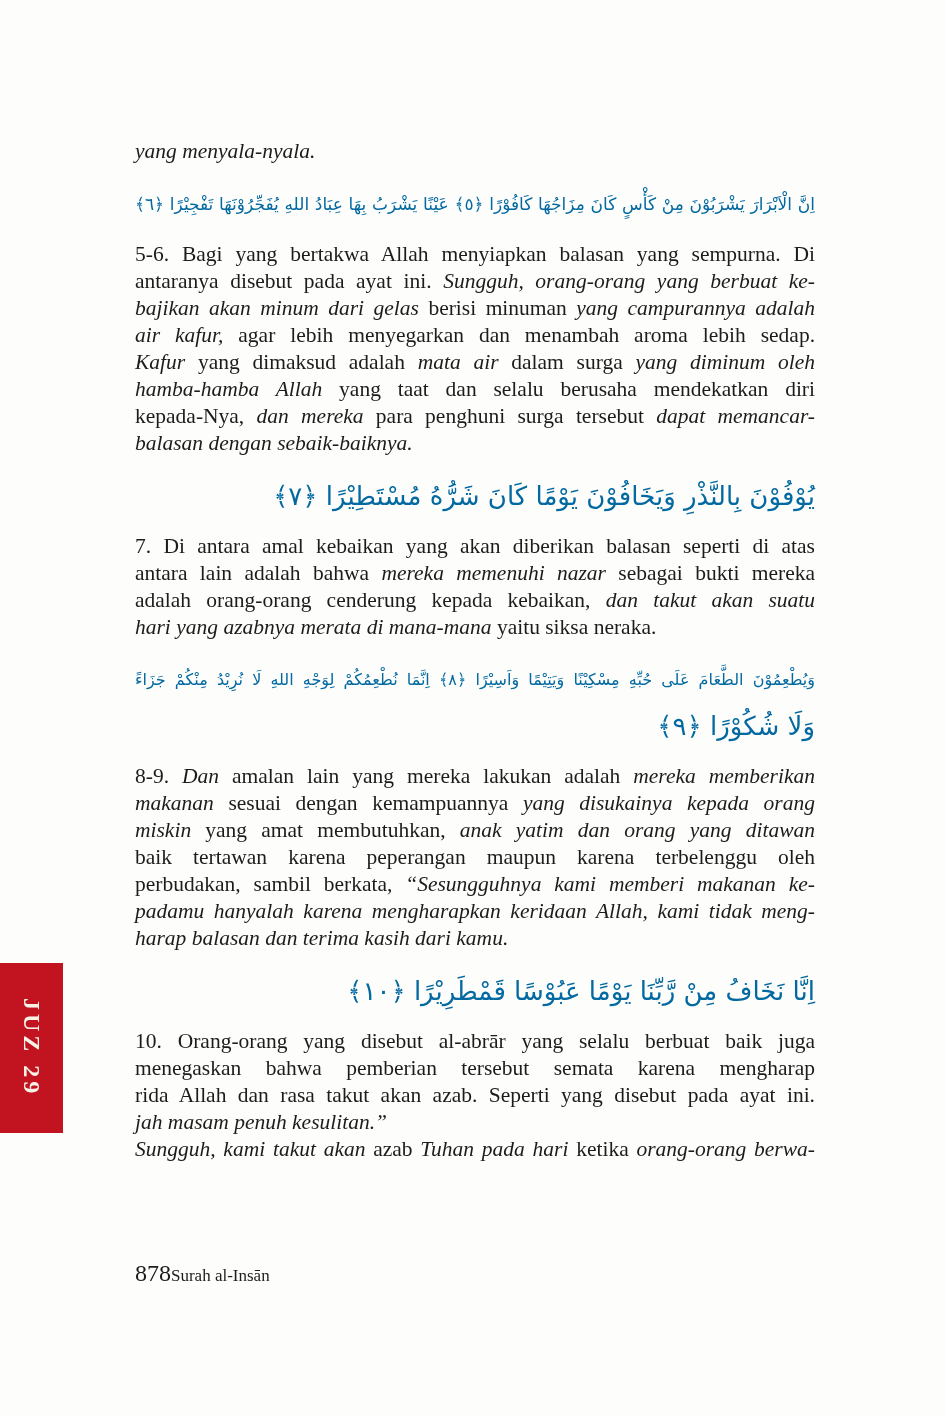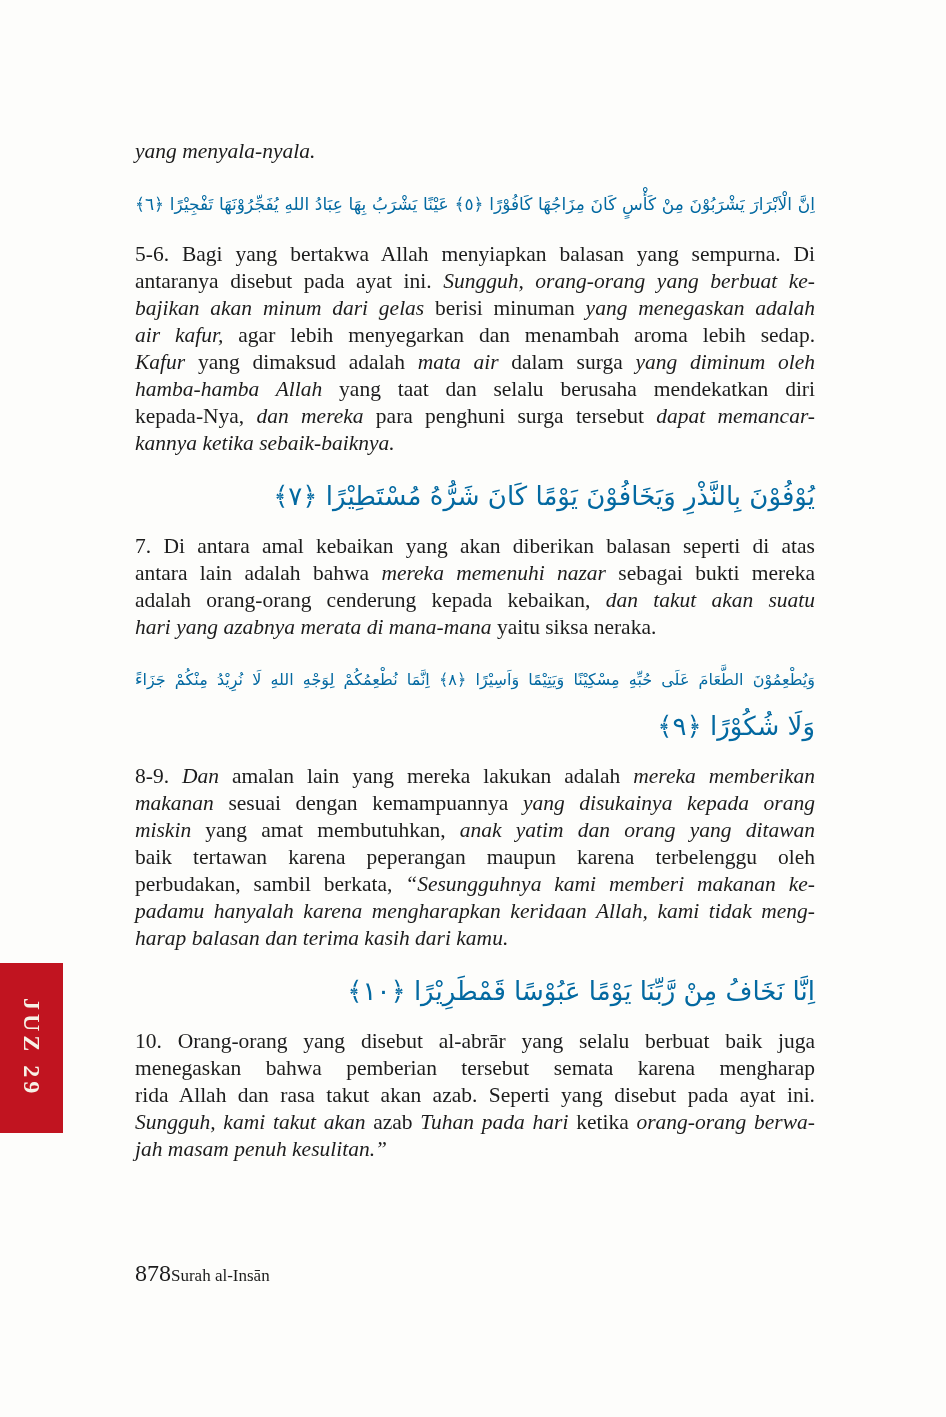--- a/index.html
+++ b/index.html
@@ -64,26 +64,26 @@
   <div class="column">
       <div class="para">
         <div class="tline tline-last"><span class="it">yang menyala-nyala.</span></div>
       </div>
       <div class="arabic">
         <div dir="rtl" class="ar-line ar-fill" style="font-size: 17px;">اِنَّ الْاَبْرَارَ يَشْرَبُوْنَ مِنْ كَأْسٍ كَانَ مِزَاجُهَا كَافُوْرًا ﴿٥﴾ عَيْنًا يَشْرَبُ بِهَا عِبَادُ اللهِ يُفَجِّرُوْنَهَا تَفْجِيْرًا ﴿٦﴾</div>
       </div>
       <div class="para">
         <div class="tline"><span>5-6. Bagi yang bertakwa Allah menyiapkan balasan yang sempurna. Di</span></div>
         <div class="tline"><span>antaranya disebut pada ayat ini. </span><span class="it">Sungguh, orang-orang yang berbuat ke-</span></div>
-        <div class="tline"><span class="it">bajikan akan minum dari gelas </span><span>berisi minuman </span><span class="it">yang menegaskan adalah</span></div>
+        <div class="tline"><span class="it">bajikan akan minum dari gelas </span><span>berisi minuman </span><span class="it">yang campurannya adalah</span></div>
         <div class="tline"><span class="it">air kafur,</span><span> agar lebih menyegarkan dan menambah aroma lebih sedap.</span></div>
         <div class="tline"><span class="it">Kafur</span><span> yang dimaksud adalah </span><span class="it">mata air</span><span> dalam surga </span><span class="it">yang diminum oleh</span></div>
         <div class="tline"><span class="it">hamba-hamba Allah</span><span> yang taat dan selalu berusaha mendekatkan diri</span></div>
         <div class="tline"><span>kepada-Nya, </span><span class="it">dan mereka</span><span> para penghuni surga tersebut </span><span class="it">dapat memancar-</span></div>
-        <div class="tline tline-last"><span class="it">kannya ketika sebaik-baiknya.</span></div>
+        <div class="tline tline-last"><span class="it">balasan dengan sebaik-baiknya.</span></div>
       </div>
       <div class="arabic">
         <div dir="rtl" class="ar-line" style="">يُوْفُوْنَ بِالنَّذْرِ وَيَخَافُوْنَ يَوْمًا كَانَ شَرُّهُ مُسْتَطِيْرًا ﴿٧﴾</div>
       </div>
       <div class="para">
         <div class="tline"><span>7. Di antara amal kebaikan yang akan diberikan balasan seperti di atas</span></div>
         <div class="tline"><span>antara lain adalah bahwa </span><span class="it">mereka memenuhi nazar </span><span>sebagai bukti mereka</span></div>
         <div class="tline"><span>adalah orang-orang cenderung kepada kebaikan, </span><span class="it">dan takut akan suatu</span></div>
         <div class="tline tline-last"><span class="it">hari yang azabnya merata di mana-mana </span><span>yaitu siksa neraka.</span></div>
       </div>
@@ -100,22 +100,22 @@
         <div class="tline"><span class="it">padamu hanyalah karena mengharapkan keridaan Allah, kami tidak meng-</span></div>
         <div class="tline tline-last"><span class="it">harap balasan dan terima kasih dari kamu.</span></div>
       </div>
       <div class="arabic">
         <div dir="rtl" class="ar-line" style="">اِنَّا نَخَافُ مِنْ رَّبِّنَا يَوْمًا عَبُوْسًا قَمْطَرِيْرًا ﴿١٠﴾</div>
       </div>
       <div class="para">
         <div class="tline"><span>10. Orang-orang yang disebut al-abrār yang selalu berbuat baik juga</span></div>
         <div class="tline"><span>menegaskan bahwa pemberian tersebut semata karena mengharap</span></div>
         <div class="tline"><span>rida Allah dan rasa takut akan azab. Seperti yang disebut pada ayat ini.</span></div>
+        <div class="tline tline-last"><span class="it">jah masam penuh kesulitan.”</span></div>
         <div class="tline"><span class="it">Sungguh, kami takut akan </span><span>azab </span><span class="it">Tuhan pada hari </span><span>ketika </span><span class="it">orang-orang berwa-</span></div>
-        <div class="tline tline-last"><span class="it">jah masam penuh kesulitan.”</span></div>
       </div>
     </div>
 
   <div class="juz-tab" style="background: rgb(193, 20, 32);">
     <span class="juz-label" style="color: rgb(247, 241, 230);">JUZ 29</span>
   </div>
 
   <div class="footer">
     <span class="page-number">878</span>
     <span class="surah-title">Surah al-Insān</span>

